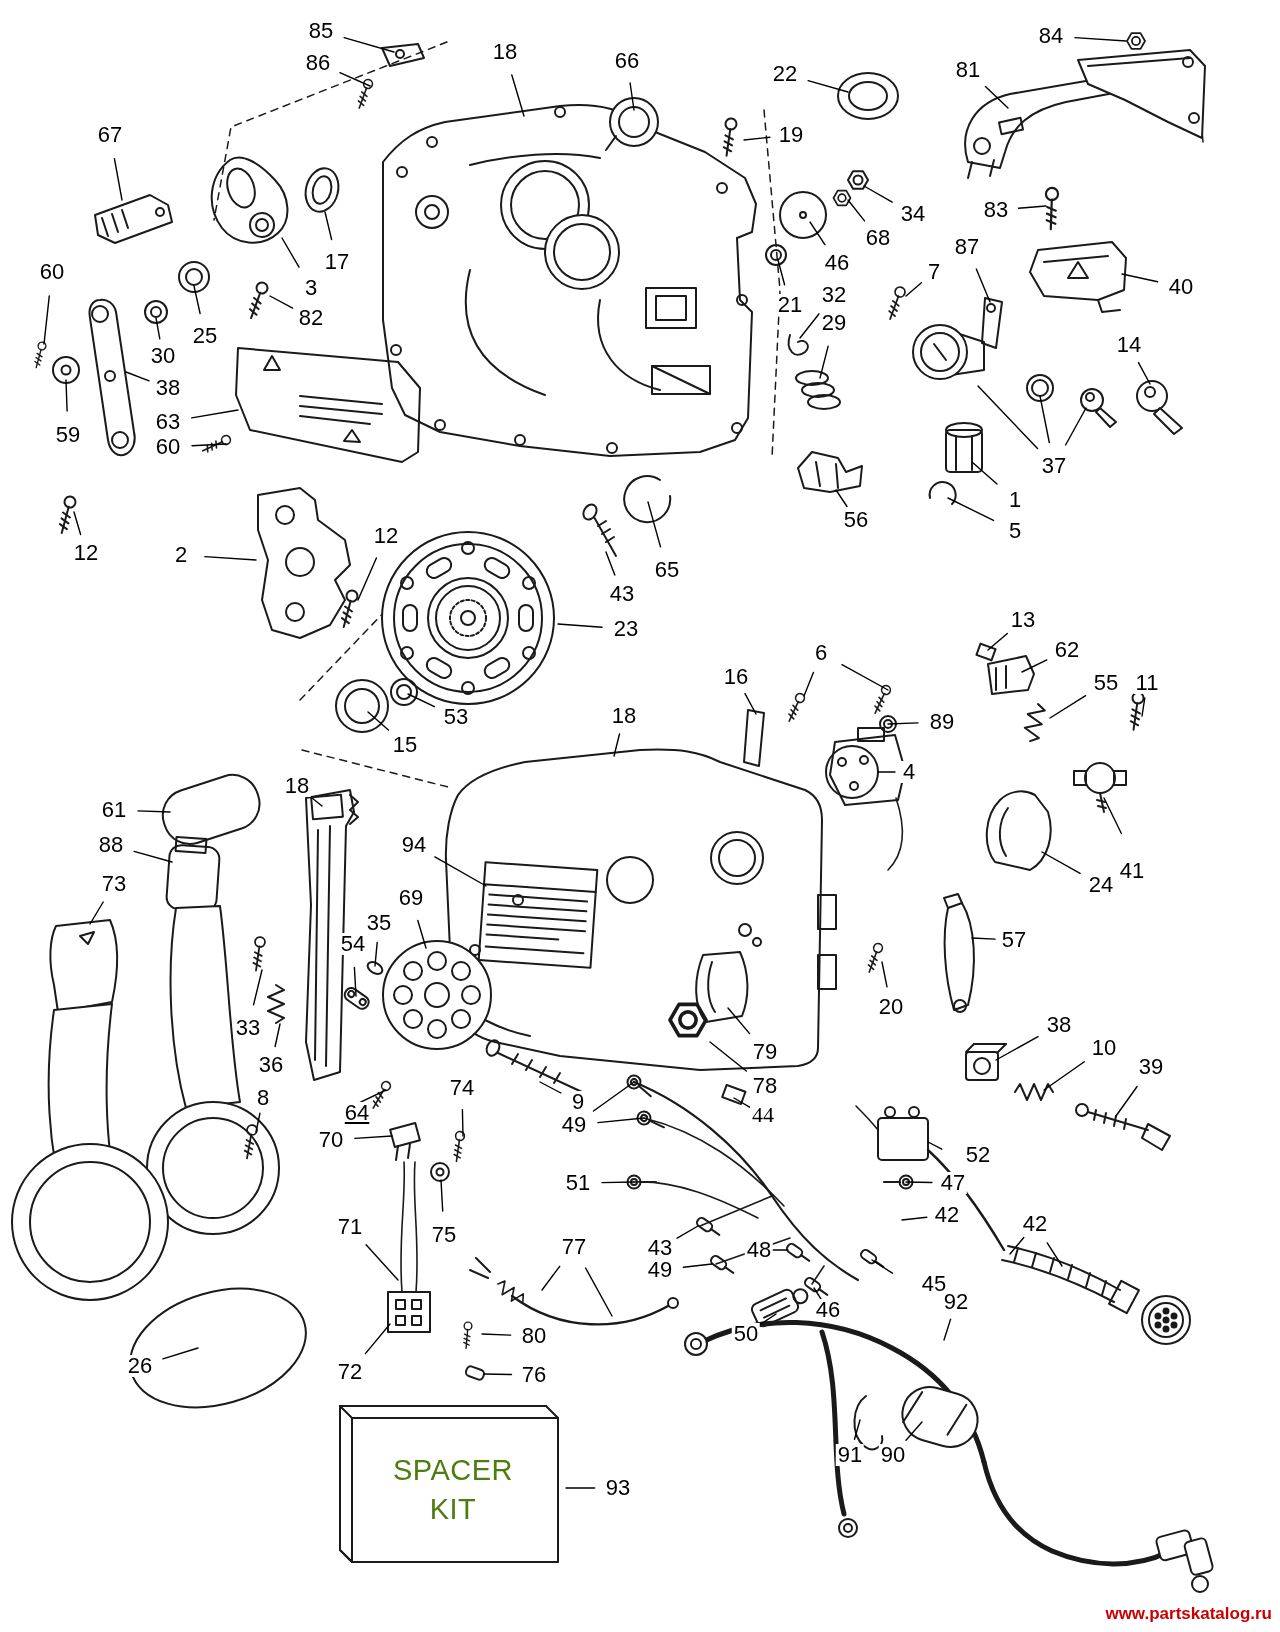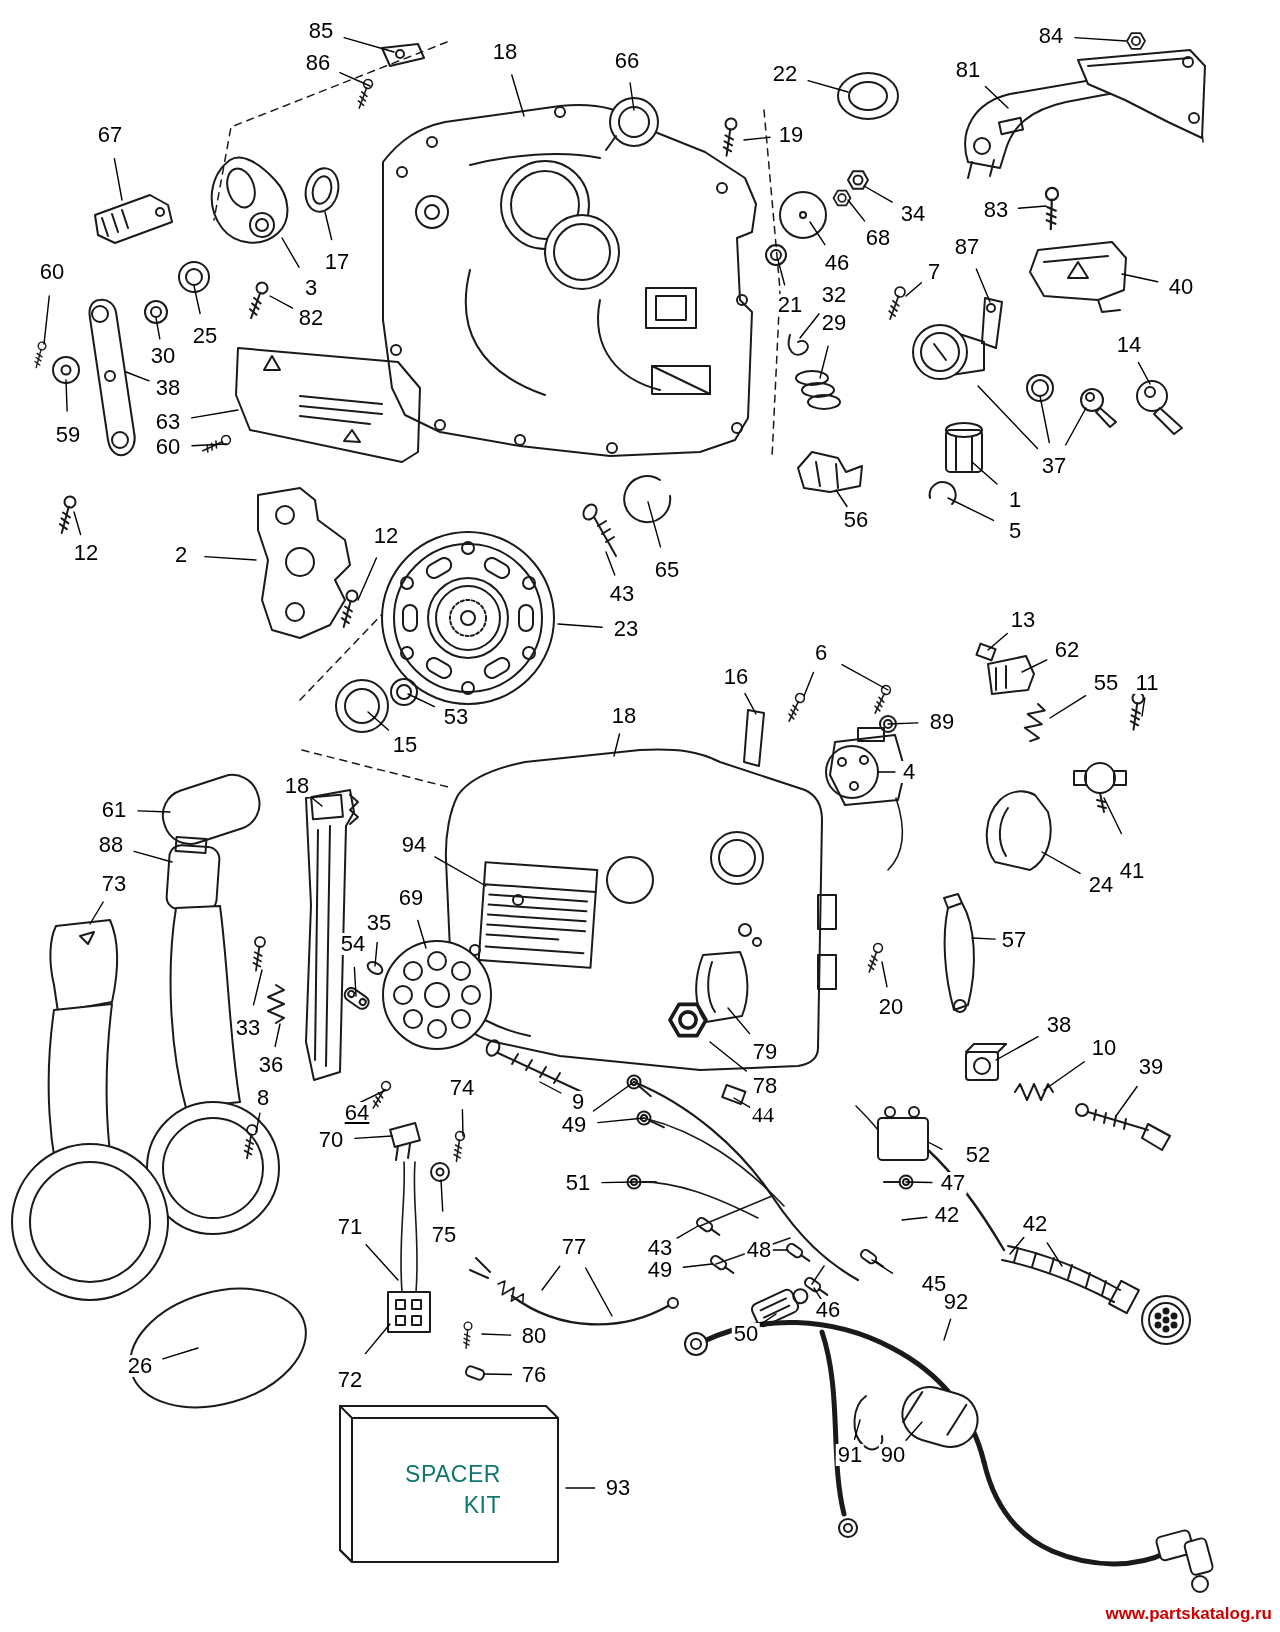--- a/index.html
+++ b/index.html
@@ -4,21 +4,21 @@
 <style>
   html,body{margin:0;padding:0;background:#fff;}
   #stage{position:relative;width:1280px;height:1632px;background:#fff;
          font-family:"Liberation Sans",sans-serif;overflow:hidden;}
   #diagram{position:absolute;left:0;top:0;}
   .part-label{position:absolute;transform:translate(-50%,-50%);
               font-size:22px;font-weight:400;color:#000;white-space:nowrap;
               background:#fff;padding:0 2px;line-height:1;}
   #leader-lines line{stroke:#000;stroke-width:1.4;}
   .spacer-kit-text{position:absolute;left:453px;top:1490px;transform:translate(-50%,-50%);
-                   text-align:right;font-size:23px;letter-spacing:.5px;color:#0f766e;line-height:1.35;}
+                   text-align:center;font-size:29px;letter-spacing:.5px;color:#4d7c0f;line-height:1.35;}
   #watermark{position:absolute;right:8px;bottom:8px;font-size:17px;font-weight:700;}
 </style>
 </head>
 <body>
 
 <div id="stage">
 
 <svg id="diagram" width="1280" height="1632" viewBox="0 0 1280 1632" stroke="#1a1a1a" fill="none" stroke-width="2" stroke-linejoin="round" stroke-linecap="round">
 
   <defs>
@@ -641,17 +641,17 @@
     <div class="part-label" style="left: 759px; top: 1250px;">48</div>
     <div class="part-label" style="left: 934px; top: 1284px;">45</div>
     <div class="part-label" style="left: 1035px; top: 1224px;">42</div>
     <div class="part-label" style="left: 574px; top: 1247px;">77</div>
     <div class="part-label" style="left: 828px; top: 1310px;">46</div>
     <div class="part-label" style="left: 956px; top: 1302px;">92</div>
     <div class="part-label" style="left: 746px; top: 1334px;">50</div>
     <div class="part-label" style="left: 534px; top: 1336px;">80</div>
     <div class="part-label" style="left: 534px; top: 1375px;">76</div>
     <div class="part-label" style="left: 140px; top: 1366px;">26</div>
-    <div class="part-label" style="left: 350px; top: 1372px; margin-top: 8px;">72</div>
+    <div class="part-label" style="left: 350px; top: 1372px;">72</div>
     <div class="part-label" style="left: 850px; top: 1455px;">91</div>
     <div class="part-label" style="left: 893px; top: 1455px;">90</div>
     <div class="part-label" style="left: 618px; top: 1488px;">93</div>
   </div>
 
 </body></html>

